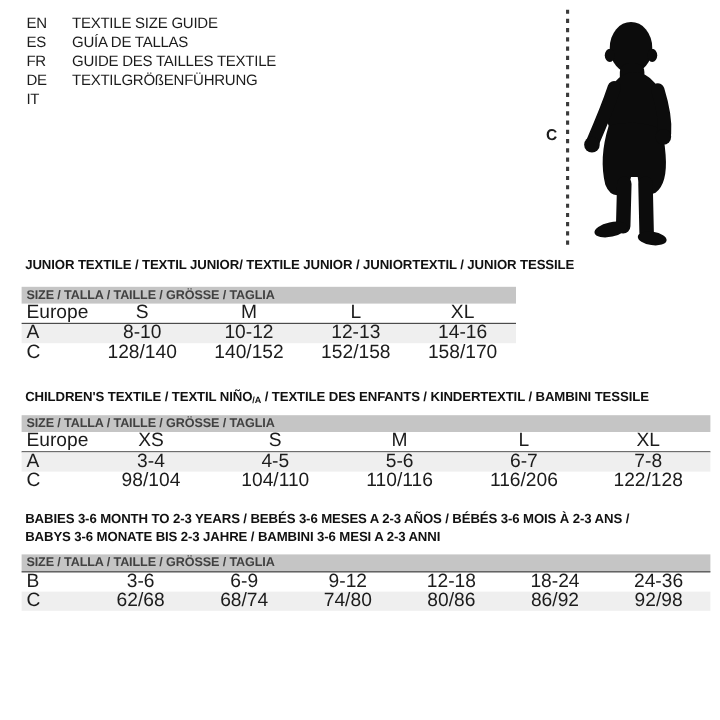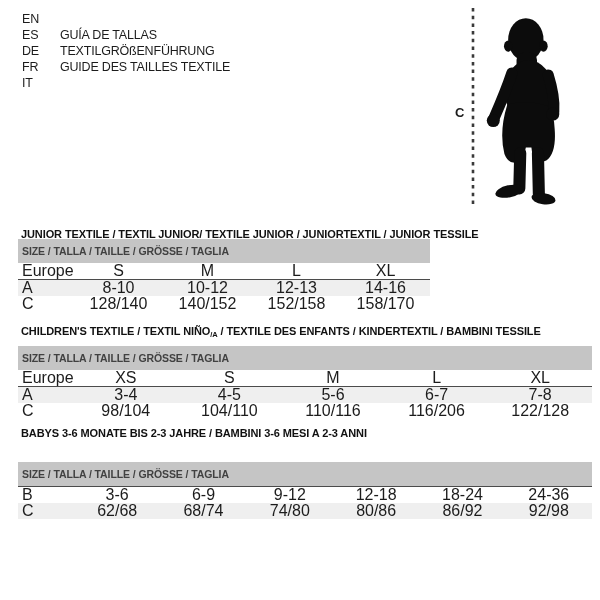--- a/index.html
+++ b/index.html
@@ -15,50 +15,51 @@
   
   .measure-line{position:absolute;left:471px;top:8px;}
   .measure-c{position:absolute;left:455px;top:105px;font-size:13px;font-weight:bold;}
   .baby{position:absolute;left:481px;top:8px;}
   
   .sec-title{position:absolute;left:21px;font-size:11px;font-weight:bold;letter-spacing:-0.1px;white-space:nowrap;color:#111;}
   .sec-title.two-line{white-space:normal;line-height:15px;width:560px;}
   .sub{font-size:7.5px;vertical-align:-2px;font-weight:bold;}
   
   .table{position:absolute;left:18px;}
-  .size-bar{height:24px;background:#c5c5c5;display:flex;align-items:center;
+  .size-bar{height:14px;background:#c5c5c5;display:flex;align-items:center;
     padding-left:4px;font-size:10.5px;font-weight:bold;color:#414141;letter-spacing:-0.1px;}
   .t-row{display:flex;height:16px;align-items:center;font-size:16px;}
   .t-label{width:56px;padding-left:4px;box-sizing:border-box;}
   .t-val{flex:1;text-align:center;}
   .shaded{background:#efefef;}
   .rule{border-bottom:1px solid #4b4b4b;}
   
   .legend{position:absolute;left:21px;top:537px;font-size:11px;font-weight:bold;line-height:15.5px;letter-spacing:-0.1px;color:#111;}
 </style>
 </head>
 <body>
 
 <div class="page">
 
   <div class="langs">
     <div class="lang-row">
       <span class="lang-code">EN</span>
+      <span class="lang-label">TEXTILE SIZE GUIDE</span>
     </div>
     <div class="lang-row">
       <span class="lang-code">ES</span>
       <span class="lang-label">GUÍA DE TALLAS</span>
     </div>
     <div class="lang-row">
+      <span class="lang-code">FR</span>
+      <span class="lang-label">GUIDE DES TAILLES TEXTILE</span>
+    </div>
+    <div class="lang-row">
       <span class="lang-code">DE</span>
       <span class="lang-label">TEXTILGRÖßENFÜHRUNG</span>
-    </div>
-    <div class="lang-row">
-      <span class="lang-code">FR</span>
-      <span class="lang-label">GUIDE DES TAILLES TEXTILE</span>
     </div>
     <div class="lang-row">
       <span class="lang-code">IT</span>
     </div>
   </div>
 
   <div class="measure-line">
     <svg width="4" height="199" aria-hidden="true">
       <line x1="2" y1="0" x2="2" y2="199" stroke="#3a3a3a" stroke-width="2.6" stroke-dasharray="3.5 4.2"></line>
     </svg>
@@ -90,21 +91,21 @@
 
         <circle cx="13" cy="121" r="7"></circle>
         <circle cx="77" cy="114" r="7"></circle>
 
         <ellipse cx="30" cy="197" rx="15" ry="6.5" transform="rotate(-12 30 197)"></ellipse>
         <ellipse cx="67" cy="205" rx="13" ry="6" transform="rotate(8 67 205)"></ellipse>
       </g>
     </svg>
   </div>
 
-  <div class="sec-title" style="top:215px;margin-top:13px;">JUNIOR TEXTILE / TEXTIL JUNIOR/ TEXTILE JUNIOR / JUNIORTEXTIL / JUNIOR TESSILE</div>
+  <div class="sec-title" style="top:215px;">JUNIOR TEXTILE / TEXTIL JUNIOR/ TEXTILE JUNIOR / JUNIORTEXTIL / JUNIOR TESSILE</div>
   <div class="table" style="top:239px;width:412px;">
     <div class="size-bar">SIZE / TALLA / TAILLE / GRÖSSE / TAGLIA</div>
     <div class="t-row rule">
       <div class="t-label">Europe</div>
       <div class="t-val">S</div>
       <div class="t-val">M</div>
       <div class="t-val">L</div>
       <div class="t-val">XL</div>
     </div>
     <div class="t-row shaded">
@@ -146,20 +147,21 @@
       <div class="t-label">C</div>
       <div class="t-val">98/104</div>
       <div class="t-val">104/110</div>
       <div class="t-val">110/116</div>
       <div class="t-val">116/206</div>
       <div class="t-val">122/128</div>
     </div>
   </div>
 
   <div class="sec-title two-line" style="top:426px;">
+    <div>BABIES 3-6 MONTH TO 2-3 YEARS / BEBÉS 3-6 MESES A 2-3 AÑOS / BÉBÉS 3-6 MOIS À 2-3 ANS /</div>
     <div>BABYS 3-6 MONATE BIS 2-3 JAHRE / BAMBINI 3-6 MESI A 2-3 ANNI</div>
   </div>
   <div class="table" style="top:462px;width:574px;">
     <div class="size-bar rule">SIZE / TALLA / TAILLE / GRÖSSE / TAGLIA</div>
     <div class="t-row">
       <div class="t-label">B</div>
       <div class="t-val">3-6</div>
       <div class="t-val">6-9</div>
       <div class="t-val">9-12</div>
       <div class="t-val">12-18</div>

